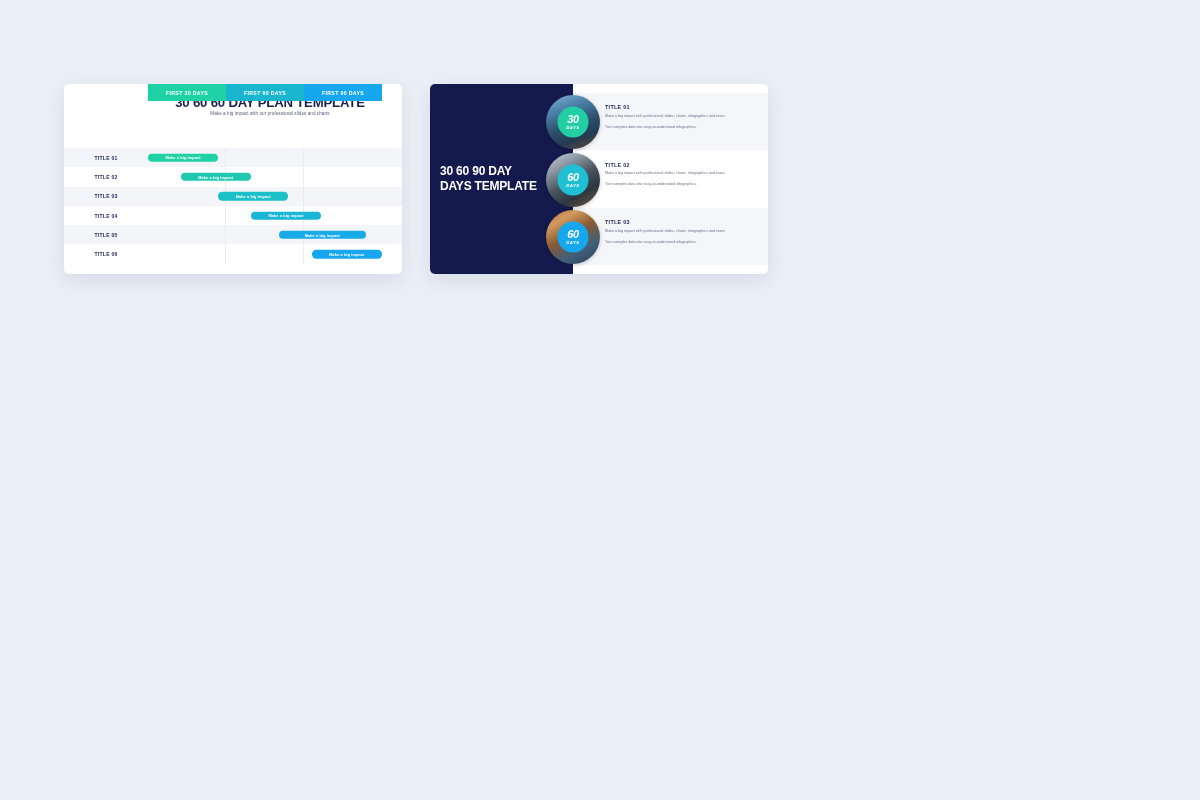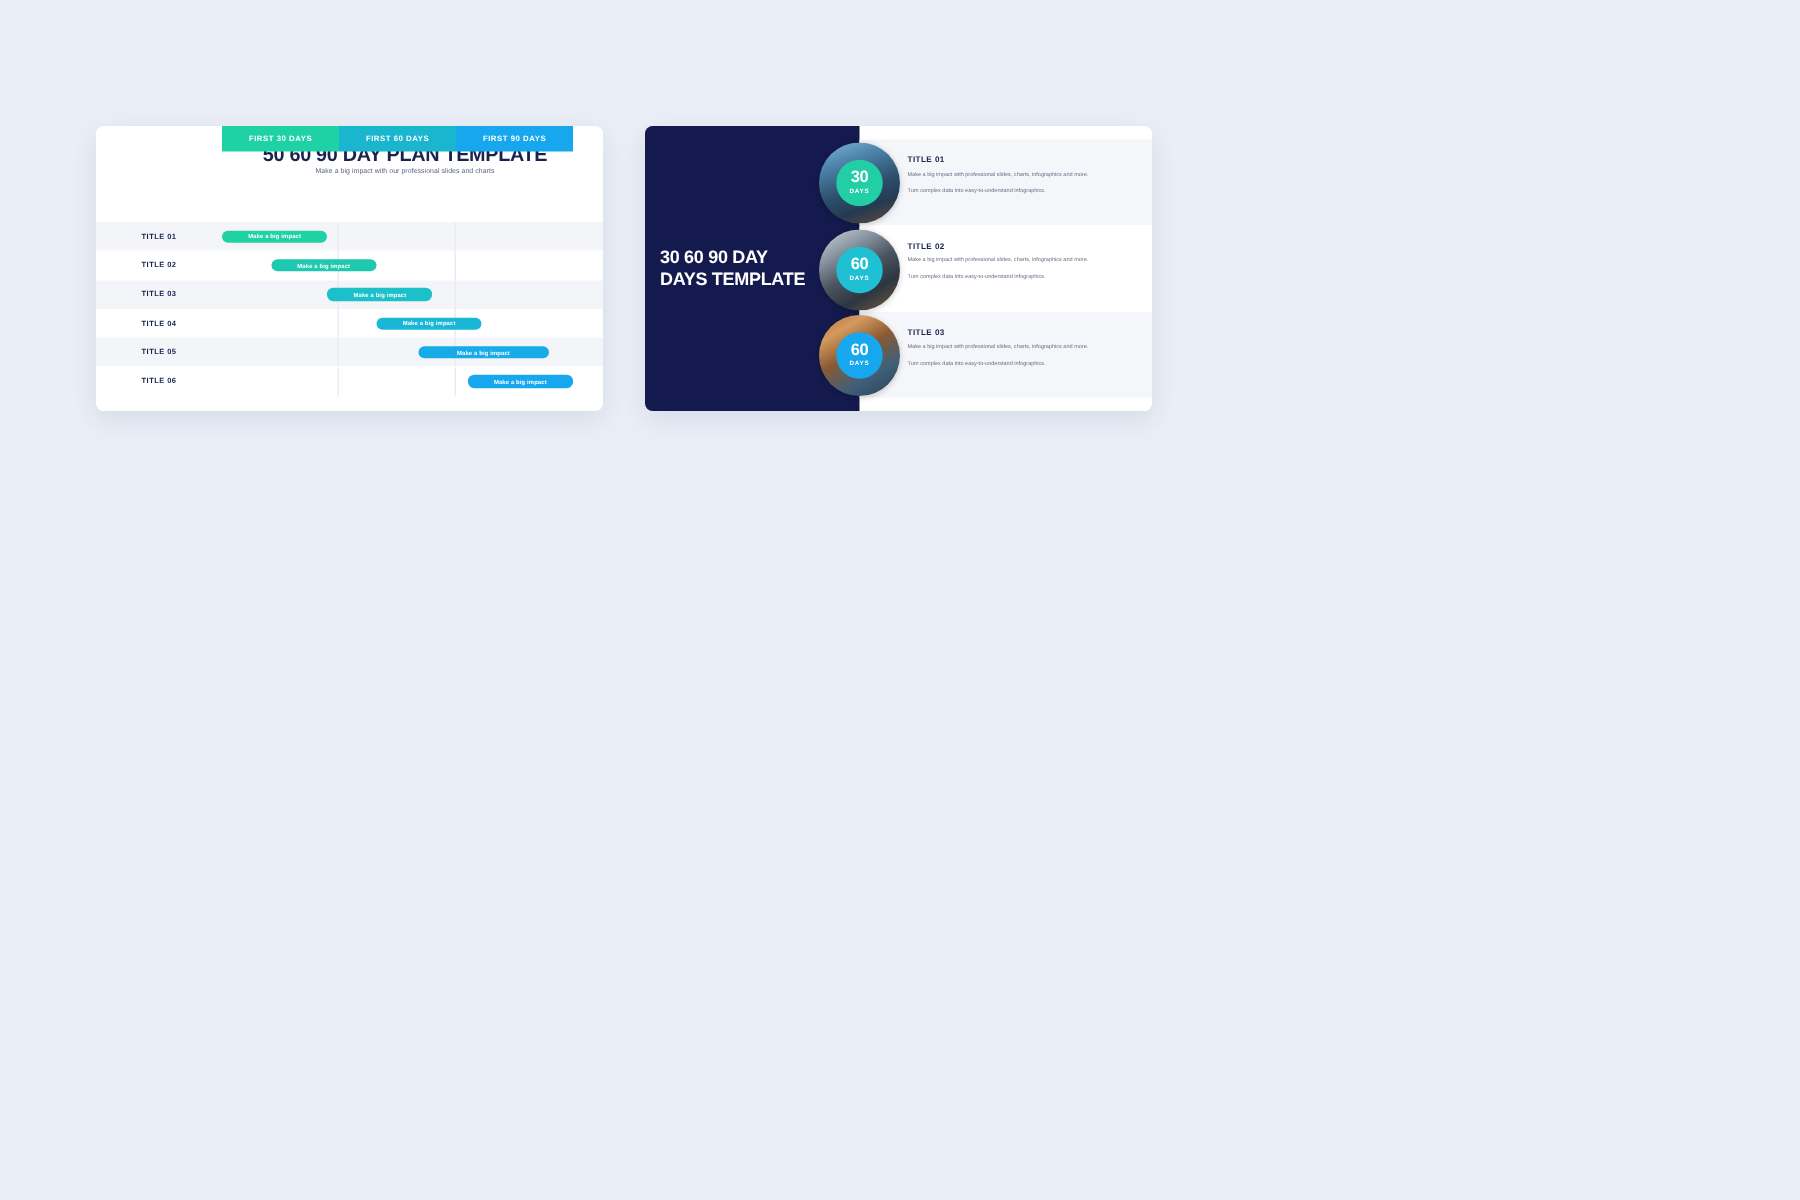--- a/index.html
+++ b/index.html
@@ -122,21 +122,21 @@
     overflow: hidden;
     box-shadow: 0 1px 4px rgba(0,0,0,0.20);
   }
   .photo { position: absolute; inset: 0; }
   .badge {
     position: absolute; left: 50%; top: 50%;
     transform: translate(-50%,-50%);
     width: 31px; height: 31px; border-radius: 50%;
     display: flex; flex-direction: column;
     align-items: center; justify-content: center;
-    color: #ffffff; line-height: 1;
+    color: #ffffff; line-height: 1; font-style: italic;
   }
   .badge .num { font-size: 11px; font-weight: bold; letter-spacing: -0.3px; }
   .badge .dys { font-size: 4.2px; font-weight: bold; letter-spacing: 0.5px; margin-top: 1px; }
 
   .r-text { position: absolute; }
   .r-title {
     font-size: 5.4px; font-weight: bold; letter-spacing: 0.3px;
     color: #1a2350; margin-bottom: 3.5px;
   }
   .r-p {
@@ -144,21 +144,21 @@
     max-width: 132px;
   }
   .r-p.second { margin-top: 5.5px; }
 </style>
 </head>
 <body>
 
 <div class="stage">
 
   <div class="card-left">
-    <div class="gantt-title">50 60 90 DAY PLAN TEMPLATE</div>
+    <div class="gantt-title">30 60 60 DAY PLAN TEMPLATE</div>
     <div class="gantt-sub">Make a big impact with our professional slides and charts</div>
 
     <div class="gantt-grid" id="gantt-grid">
         <div class="g-row stripe" style="top: 17px;">
           <div class="g-rowlabel">TITLE 01</div>
           <div class="g-cells">
             <div class="g-cell c0"></div>
             <div class="g-cell c1"></div>
             <div class="g-cell c2"></div>
             <div class="bar" style="left: 0%; width: 30%; background: rgb(31, 210, 166);">Make a big impact</div>

